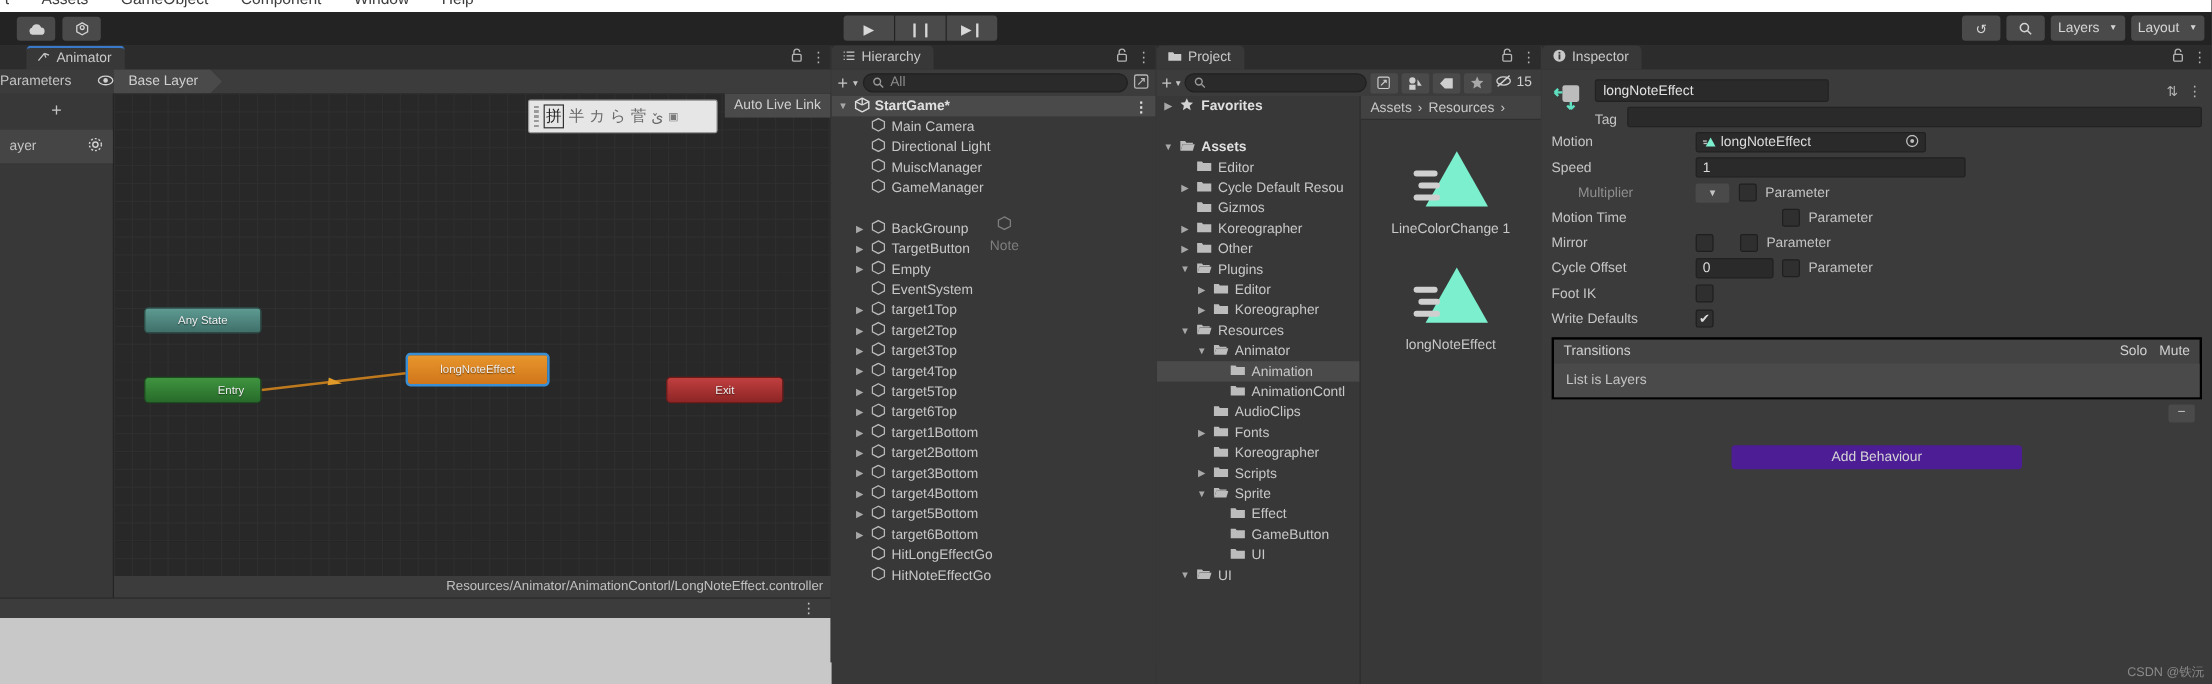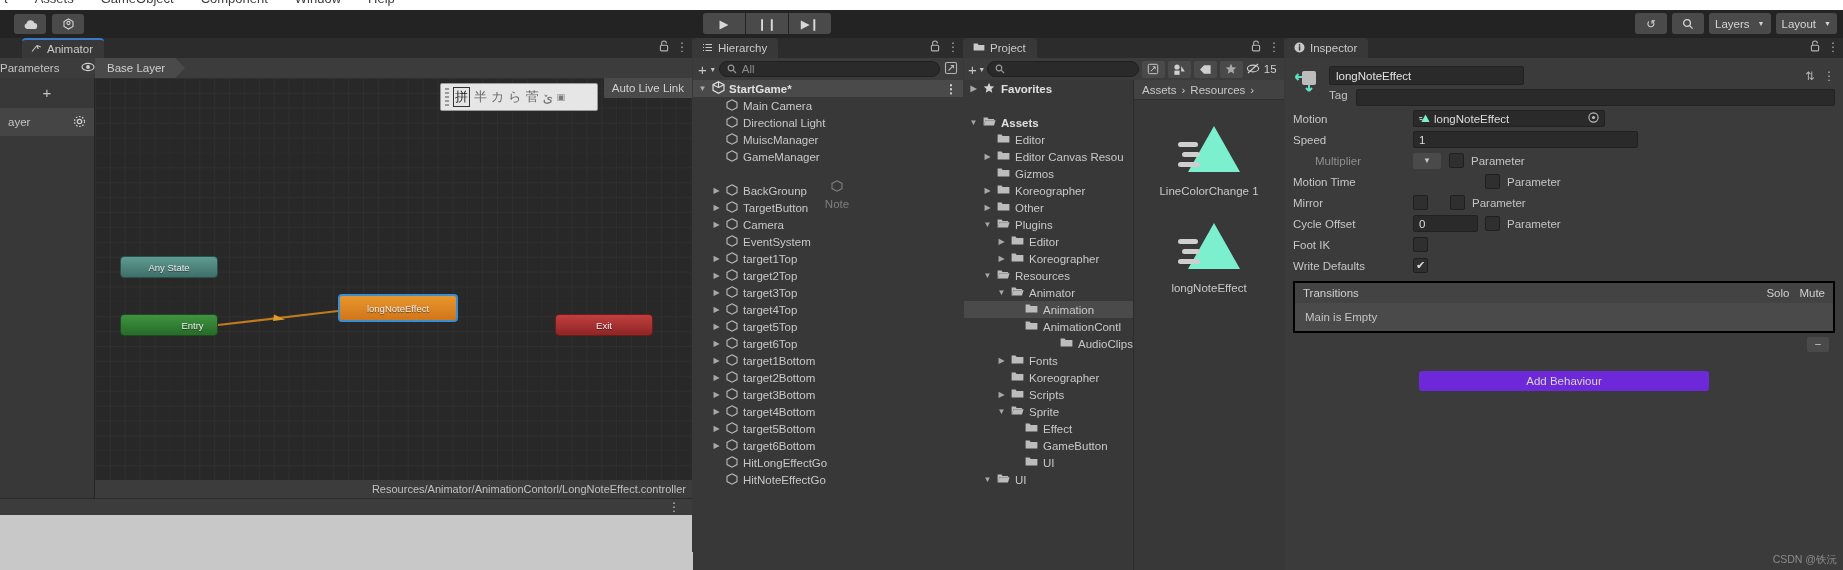--- a/index.html
+++ b/index.html
@@ -215,21 +215,21 @@
   
   #inspector{ left:1285px; top:38px; width:558px; height:532px; background:#3b3b3b; }
   .i-head{
     position:absolute; left:0; top:20px; height:42px; width:100%;
     background:#3b3b3b; display:flex; align-items:flex-start; padding:8px 8px 0 8px; gap:8px;
   }
   .i-namefield{
     height:19px; background:#2a2a2a; border:1px solid #222; border-radius:2px;
     display:flex; align-items:center; padding:0 6px; color:#e2e2e2; width:195px;
   }
-  .i-tagrow{ display:flex; align-items:flex-start; gap:8px; margin-top:4px; }
+  .i-tagrow{ display:flex; align-items:flex-end; gap:8px; margin-top:4px; }
   .i-tagbox{ height:17px; background:#2a2a2a; border:1px solid #222; border-radius:2px; width:200px;}
   .i-body{ position:absolute; left:0; top:66px; right:0; bottom:0; padding:4px 8px 0 8px;}
   .prow{ height:21px; display:flex; align-items:center; }
   .plabel{ width:120px; color:#c6c6c6; }
   .plabel.indent{ padding-left:22px; color:#8f8f8f; width:120px; }
   .pfield{
     height:17px; background:#2a2a2a; border:1px solid #212121; border-radius:2px;
     display:flex; align-items:center; padding:0 5px; color:#dcdcdc; gap:4px;
   }
   .objfield{ width:192px; justify-content:space-between; }
@@ -241,21 +241,21 @@
     margin-top:5px; border:2px solid #000000; background:#434343;
   }
   .tr-head{ height:20px; display:flex; align-items:center; padding:0 8px; color:#d0d0d0;}
   .tr-head .right{ margin-left:auto; display:flex; gap:10px; }
   .tr-body{ height:28px; background:#4a4a4a; display:flex; align-items:center; padding:0 10px;}
   .tr-foot{ height:22px; background:#3b3b3b; display:flex; justify-content:flex-end;
             align-items:center; padding-right:6px;}
   .minus{ width:22px;height:15px;background:#4a4a4a;border-radius:2px;
           display:flex;align-items:center;justify-content:center;}
   .addbeh{
-    margin:16px auto 18px auto; width:290px; height:20px; background:#6d28d9;
+    margin:16px auto 18px auto; width:242px; height:20px; background:#4c1d95;
     border-radius:3px; display:flex; align-items:center; justify-content:center;
     color:#d6d6d6;
   }
   .watermark{ position:absolute; right:6px; bottom:3px; color:#8a8a8a; font-size:10.5px;}
   .bottom-strip{
     position:absolute; left:0; bottom:0; width:693px; height:18px; background:#c8c8c8;
   }
 </style>
 </head>
 <body>
@@ -508,21 +508,21 @@
           <span class="cube"><svg width="12" height="12" viewBox="0 0 12 12">
               <path d="M6 0.8 11 3.4v5.2L6 11.2 1 8.6V3.4z" fill="none" stroke="#b9b9b9" stroke-width="1.1"></path>
             </svg></span>
           <span>TargetButton</span>
         </div>
         <div class="trow" style="padding-left: 18px;">
           <span class="arrow">▶</span>
           <span class="cube"><svg width="12" height="12" viewBox="0 0 12 12">
               <path d="M6 0.8 11 3.4v5.2L6 11.2 1 8.6V3.4z" fill="none" stroke="#b9b9b9" stroke-width="1.1"></path>
             </svg></span>
-          <span>Camera</span>
+          <span>Empty</span>
         </div>
         <div class="trow" style="padding-left: 18px;">
           <span class="arrow blank">▶</span>
           <span class="cube"><svg width="12" height="12" viewBox="0 0 12 12">
               <path d="M6 0.8 11 3.4v5.2L6 11.2 1 8.6V3.4z" fill="none" stroke="#b9b9b9" stroke-width="1.1"></path>
             </svg></span>
           <span>EventSystem</span>
         </div>
         <div class="trow" style="padding-left: 18px;">
           <span class="arrow">▶</span>
@@ -717,21 +717,21 @@
             <span class="folder"><svg width="13" height="11" viewBox="0 0 13 11">
                 <path d="M0.6 9.6V1.6h4l1 1.3h6.8v6.7z" fill="#bcbcbc"></path>
               </svg></span>
             <span>Editor</span>
           </div>
           <div class="trow" style="padding-left: 18px;">
             <span class="arrow">▶</span>
             <span class="folder"><svg width="13" height="11" viewBox="0 0 13 11">
                 <path d="M0.6 9.6V1.6h4l1 1.3h6.8v6.7z" fill="#bcbcbc"></path>
               </svg></span>
-            <span>Editor Canvas Resou</span>
+            <span>Cycle Default Resou</span>
           </div>
           <div class="trow" style="padding-left: 18px;">
             <span class="arrow blank">▶</span>
             <span class="folder"><svg width="13" height="11" viewBox="0 0 13 11">
                 <path d="M0.6 9.6V1.6h4l1 1.3h6.8v6.7z" fill="#bcbcbc"></path>
               </svg></span>
             <span>Gizmos</span>
           </div>
           <div class="trow" style="padding-left: 18px;">
             <span class="arrow">▶</span>
@@ -792,21 +792,21 @@
               </svg></span>
             <span>Animation</span>
           </div>
           <div class="trow" style="padding-left: 46px;">
             <span class="arrow blank">▶</span>
             <span class="folder"><svg width="13" height="11" viewBox="0 0 13 11">
                 <path d="M0.6 9.6V1.6h4l1 1.3h6.8v6.7z" fill="#bcbcbc"></path>
               </svg></span>
             <span>AnimationContl</span>
           </div>
-          <div class="trow" style="padding-left: 32px; justify-content: flex-end;">
+          <div class="trow" style="padding-left: 32px;">
             <span class="arrow blank">▶</span>
             <span class="folder"><svg width="13" height="11" viewBox="0 0 13 11">
                 <path d="M0.6 9.6V1.6h4l1 1.3h6.8v6.7z" fill="#bcbcbc"></path>
               </svg></span>
             <span>AudioClips</span>
           </div>
           <div class="trow" style="padding-left: 32px;">
             <span class="arrow">▶</span>
             <span class="folder"><svg width="13" height="11" viewBox="0 0 13 11">
                 <path d="M0.6 9.6V1.6h4l1 1.3h6.8v6.7z" fill="#bcbcbc"></path>
@@ -1022,21 +1022,21 @@
 
       <div class="transitions">
         <div class="tr-head">
           <span>Transitions</span>
           <span class="right">
             <span>Solo</span>
             <span>Mute</span>
           </span>
         </div>
         <div class="tr-body">
-          <span>Main is Empty</span>
+          <span>List is Layers</span>
         </div>
       </div>
       <div class="tr-foot">
         <span class="minus">
           <span>−</span>
         </span>
       </div>
 
       <div class="addbeh">
         <span>Add Behaviour</span>

